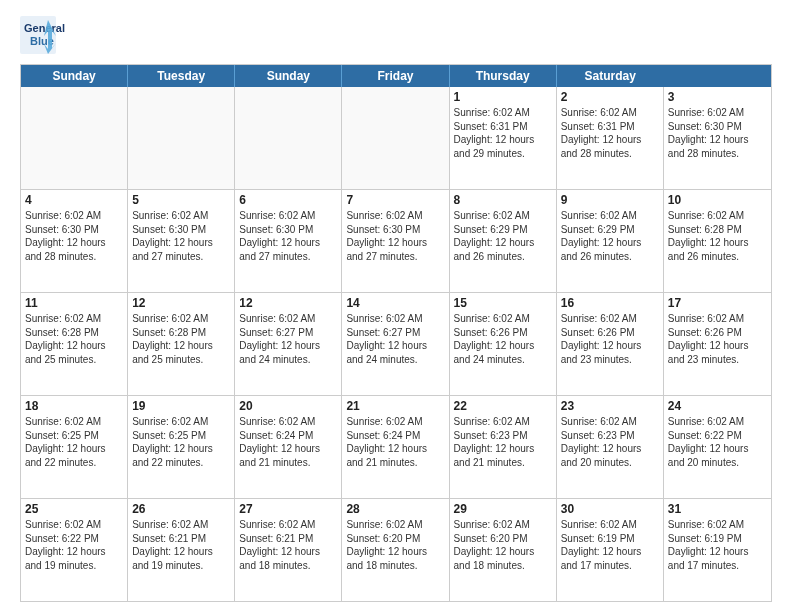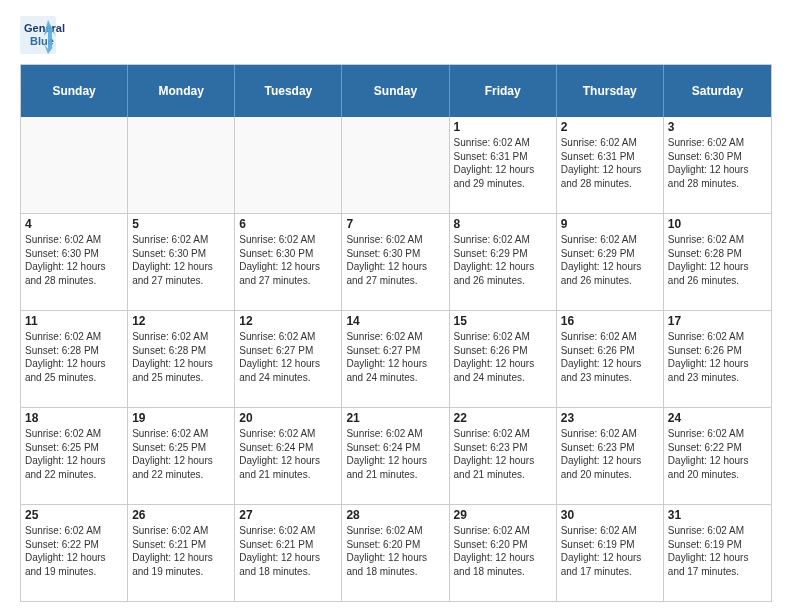--- a/index.html
+++ b/index.html
@@ -50,21 +50,21 @@
     .calendar-header {
       display: grid;
       grid-template-columns: repeat(7, 1fr);
       background: #2e6da4;
     }
     .calendar-header .day-name {
       color: #fff;
       font-size: 12px;
       font-weight: bold;
       text-align: center;
-      padding: 19px 2px;
+      padding: 4px 2px;
       border-right: 1px solid #5a9fd4;
     }
     .calendar-header .day-name:last-child {
       border-right: none;
     }
     .calendar-body {
       flex: 1;
       display: flex;
       flex-direction: column;
     }
@@ -119,21 +119,20 @@
 </div>
     <div class="title-block">
       <div class="main-title"></div>
       <div class="subtitle"></div>
     </div>
   </div>
 
   <div class="calendar">
     <div class="calendar-header">
     <div class="day-name">Sunday</div>
-        <div class="day-name">Monday</div>
         <div class="day-name">Tuesday</div>
         <div class="day-name">Sunday</div>
         <div class="day-name">Friday</div>
         <div class="day-name">Thursday</div>
         <div class="day-name">Saturday</div>
       </div>
     <div class="calendar-body">
     <div class="calendar-row">
           <div class="calendar-cell empty"></div>
           <div class="calendar-cell empty"></div>

